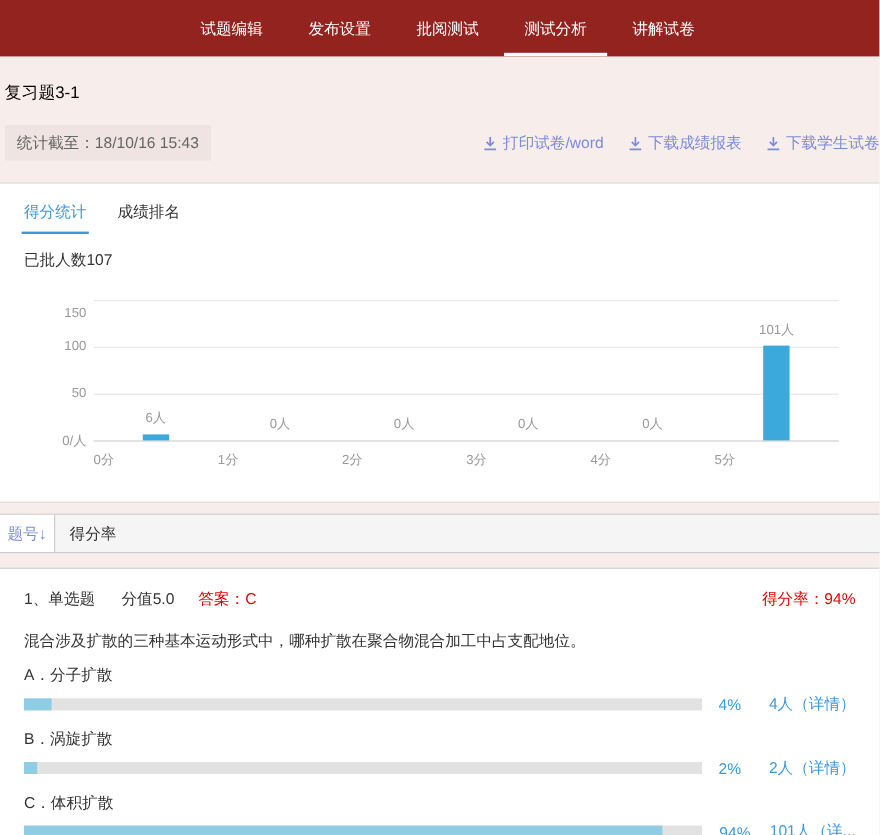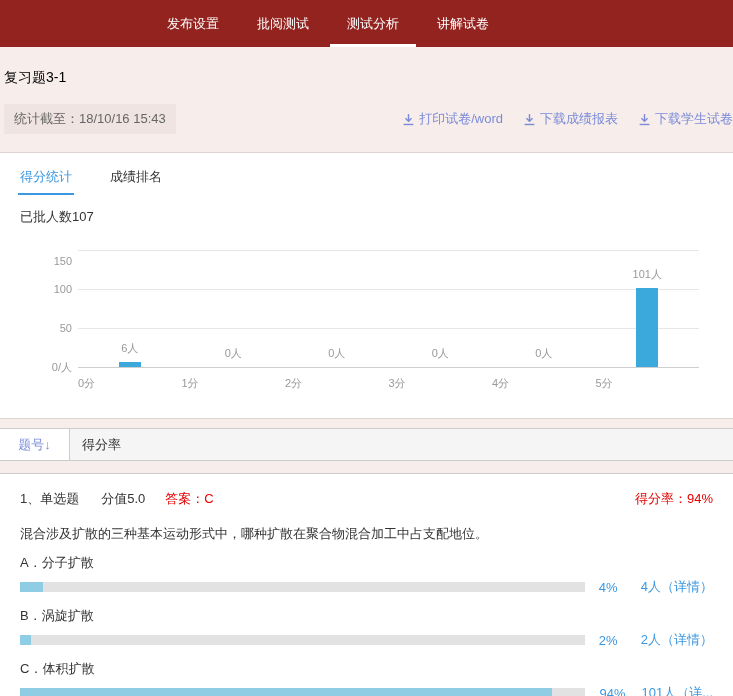--- a/index.html
+++ b/index.html
@@ -32,21 +32,21 @@
   .badge{background:var(--badge-bg);color:var(--text-gray);font-size:13px;padding:6px 10px;margin-right:10px;white-space:nowrap;}
   .badge .num-red{color:var(--accent-red);font-weight:bold;}
   .badge .num-dark{color:var(--text-dark);font-weight:bold;}
   .dl-links{margin-left:auto;display:flex;align-items:center;gap:20px;white-space:nowrap;}
   .dl-link{color:var(--link-blue);font-size:13px;display:flex;align-items:center;gap:4px;cursor:pointer;}
   .dl-link svg{display:block;}
 
   
   .panel{background:#fff;border-top:1px solid #ded5d2;border-bottom:1px solid #ded5d2;margin-top:18px;}
   .panel-inner{padding:0 20px;}
-  .sub-tabs{display:flex;gap:38px;padding-top:15px;}
+  .sub-tabs{display:flex;gap:26px;padding-top:15px;}
   .sub-tab{font-size:13px;color:var(--text-dark);padding-bottom:9px;cursor:pointer;position:relative;}
   .sub-tab.active{color:var(--tab-blue);}
   .sub-tab.active::after{content:"";position:absolute;left:-2px;right:-2px;bottom:0;height:2px;background:var(--tab-blue);}
   .summary-row{display:flex;align-items:baseline;margin-top:13px;font-size:13px;}
   .graded{color:var(--text-dark);}
   .score-info{margin-left:auto;color:var(--text-gray);}
   .score-info b{color:var(--text-dark);}
   .score-info .seg{margin-left:26px;}
 
   
@@ -56,21 +56,21 @@
   .y-label{position:absolute;left:0;width:46px;text-align:right;font-size:11px;color:var(--text-light);transform:translateY(-50%);}
   .bars{position:absolute;left:52px;right:8px;top:0;height:117px;display:flex;}
   .slot{flex:1;position:relative;}
   .bar{position:absolute;bottom:0;left:50%;transform:translateX(-50%);width:22px;background:var(--bar-blue);}
   .bar-val{position:absolute;left:50%;transform:translateX(-50%);font-size:11px;color:var(--text-light);white-space:nowrap;}
   .x-labels{position:absolute;left:52px;right:8px;top:126px;display:flex;}
   .x-label{flex:1;text-align:left;font-size:11px;color:var(--text-light);}
 
   
   .filter-row{margin-top:9px;height:33px;background:#f5f5f5;border-top:1px solid #ccc;border-bottom:1px solid #ccc;display:flex;align-items:stretch;font-size:13px;}
-  .sort-cell{width:70px;background:#fff;border-right:1px solid #ccc;display:flex;align-items:center;justify-content:center;color:var(--link-blue);cursor:pointer;}
+  .sort-cell{width:46px;background:#fff;border-right:1px solid #ccc;display:flex;align-items:center;justify-content:center;color:var(--link-blue);cursor:pointer;}
   .rate-cell{display:flex;align-items:center;padding-left:12px;color:var(--text-dark);flex:1;}
   .type-cell{display:flex;align-items:center;gap:6px;border-left:1px solid #ddd;border-right:1px solid #ddd;padding:0 14px;margin-right:4px;color:var(--text-dark);cursor:pointer;}
   .chev{color:#999;font-size:11px;transform:scaleX(1.4);}
 
   
   .q-panel{background:#fff;border-top:1px solid #ccc;margin-top:12px;height:229px;padding:16px 20px 0 20px;overflow:hidden;}
   .q-head{display:flex;font-size:13px;color:var(--text-dark);align-items:baseline;}
   .q-head .sp{margin-right:22px;}
   .q-answer{color:var(--accent-red);margin-left:20px;}
   .q-rate{margin-left:auto;color:var(--accent-red);}
@@ -81,20 +81,21 @@
   .opt-fill{height:100%;background:var(--fill-blue);}
   .opt-pct{font-size:13px;color:var(--tab-blue);margin-left:14px;min-width:34px;}
   .opt-count{font-size:13px;color:var(--tab-blue);margin-left:8px;white-space:nowrap;cursor:pointer;}
 </style>
 </head>
 <body>
 
 <div class="page">
 
   <div class="topnav">
+      <div class="nav-tab">试题编辑</div>
       <div class="nav-tab">发布设置</div>
       <div class="nav-tab">批阅测试</div>
       <div class="nav-tab active">测试分析</div>
       <div class="nav-tab">讲解试卷</div>
     </div>
 
   <div class="page-title">复习题3-1</div>
 
   <div class="stats-row">
     <span class="badge">统计截至：18/10/16 15:43</span>

